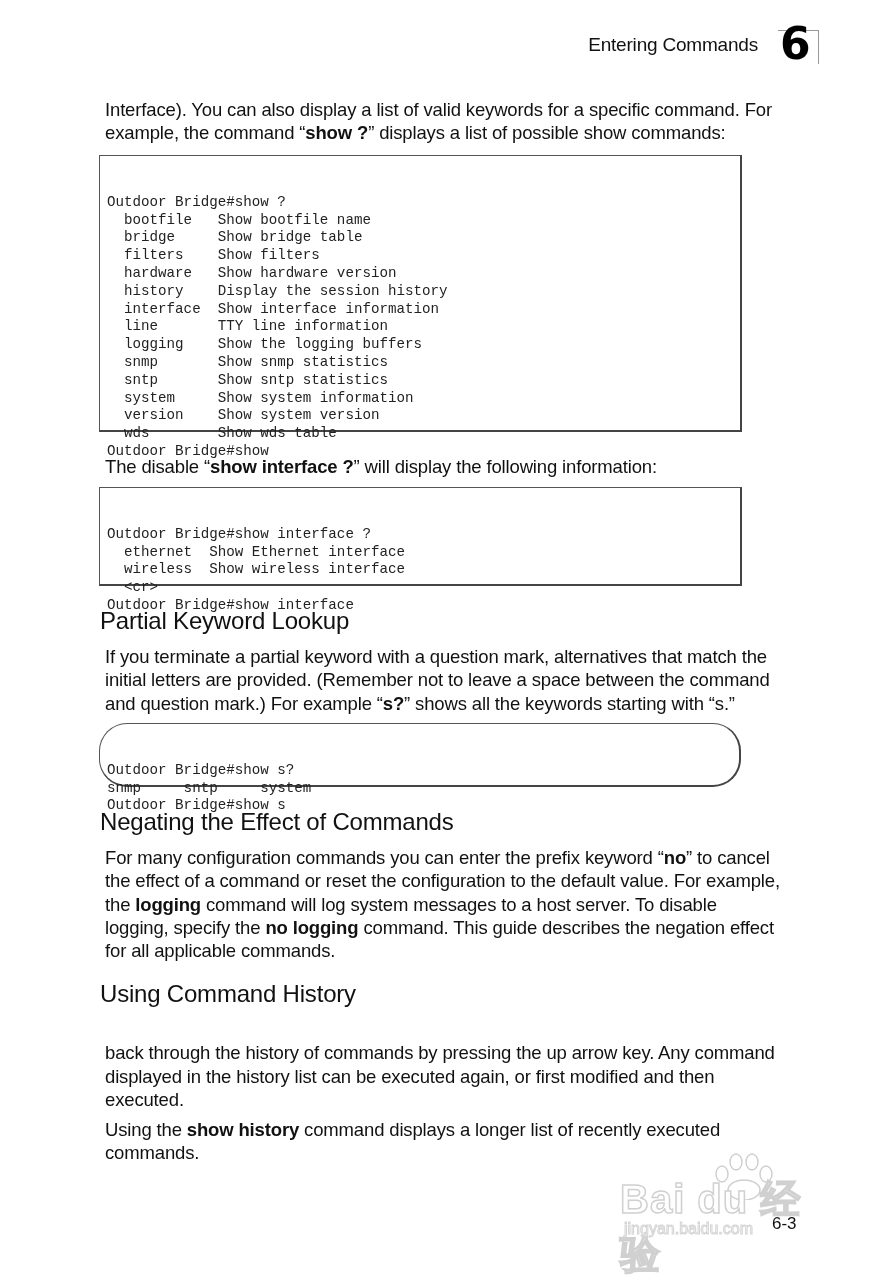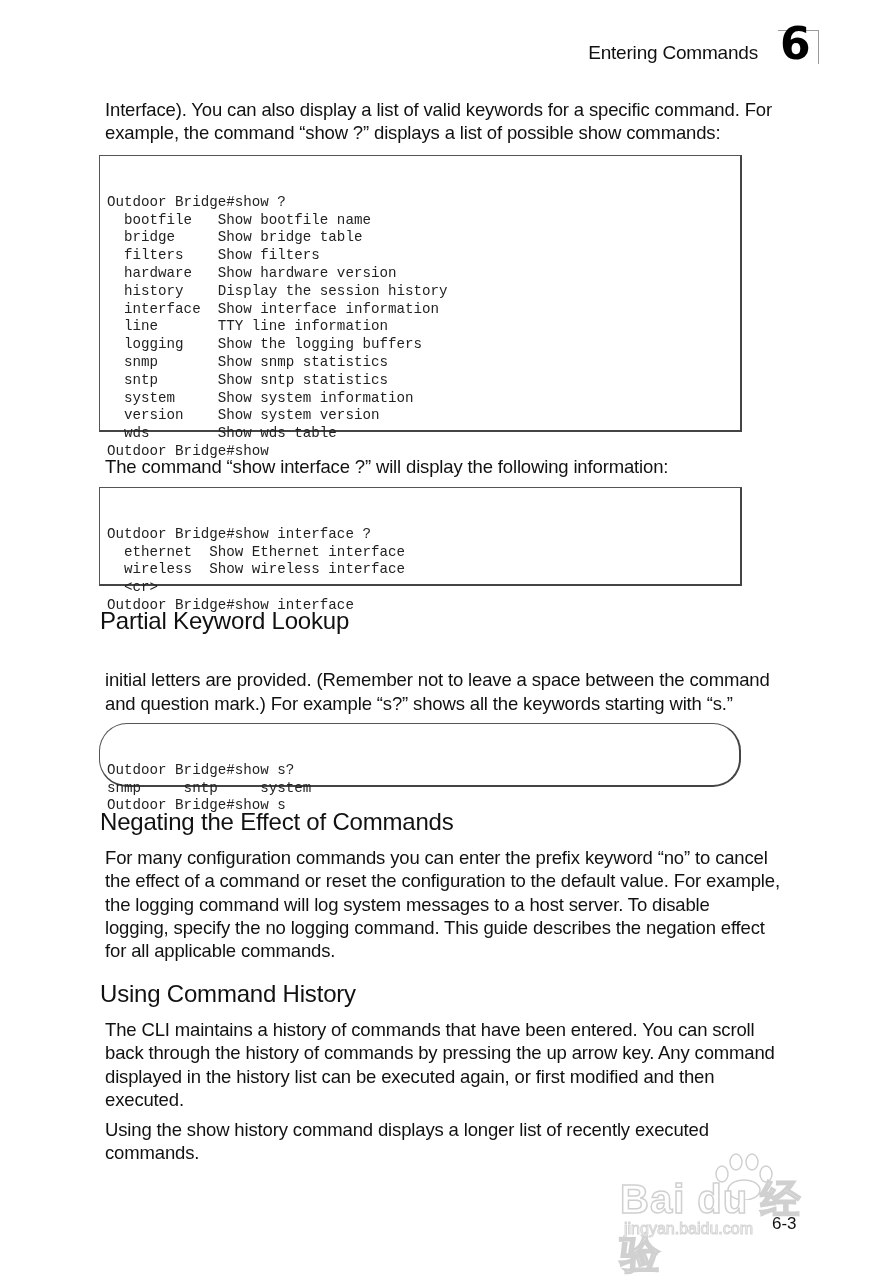--- a/index.html
+++ b/index.html
@@ -2,36 +2,36 @@
 <html><head>
 <meta charset="utf-8">
 <style>
   html, body { margin: 0; padding: 0; background: #ffffff; }
   body {
     width: 880px; height: 1280px; position: relative; overflow: hidden;
     font-family: "Liberation Sans", sans-serif; color: #111;
   }
   .header-title {
     position: absolute; left: 560px; top: 34px; width: 198px; text-align: right;
-    font-size: 19px; color: #111; letter-spacing: -0.2px; margin-top: 8px;
+    font-size: 19px; color: #111; letter-spacing: -0.2px;
   }
   .chapter-box {
     position: absolute; left: 778px; top: 30px; width: 40px; height: 33px;
     border-top: 1px solid #999; border-right: 1px solid #999;
   }
   .chapter-num {
     position: absolute; left: 780px; top: 22px; font-size: 44px; font-weight: 900;
     color: #000; line-height: 44px; font-family: "DejaVu Sans", sans-serif;
   }
   .para {
     position: absolute; left: 100px; width: 700px;
     font-size: 18.5px; line-height: 23.3px; color: #111; margin: 5px;
     letter-spacing: -0.15px;
   }
-  .para b { font-weight: normal; }
+  .para b { font-weight: bold; }
   .heading {
     position: absolute; left: 100px; margin: 0;
     font-size: 24px; font-weight: normal; color: #111; letter-spacing: -0.2px;
   }
   .codebox {
     position: absolute; left: 99px; box-sizing: border-box;
     border: 1px solid #555; border-right: 2px solid #444; border-bottom: 2px solid #444;
     background: #fff;
     font-family: "Liberation Mono", monospace; font-size: 14.2px; line-height: 17.8px;
     color: #222; padding: 20px 7px; white-space: pre; margin: 0;
@@ -60,50 +60,50 @@
 <p class="para" style="top:93px;">
   <span>Interface). You can also display a list of valid keywords for a specific command. For</span><br>
   <span>example, the command “</span><b>show ?</b><span>” displays a list of possible show commands:</span>
 </p>
 
 <div class="codebox" style="top:155px; width:643px; height:277px;">
 <span class="code-line">Outdoor Bridge#show ?</span><span class="code-line">  bootfile   Show bootfile name</span><span class="code-line">  bridge     Show bridge table</span><span class="code-line">  filters    Show filters</span><span class="code-line">  hardware   Show hardware version</span><span class="code-line">  history    Display the session history</span><span class="code-line">  interface  Show interface information</span><span class="code-line">  line       TTY line information</span><span class="code-line">  logging    Show the logging buffers</span><span class="code-line">  snmp       Show snmp statistics</span><span class="code-line">  sntp       Show sntp statistics</span><span class="code-line">  system     Show system information</span><span class="code-line">  version    Show system version</span><span class="code-line">  wds        Show wds table</span><span class="code-line">Outdoor Bridge#show</span>
 </div>
 
 <p class="para" style="top:450px;">
-  <span>The command “</span><b>show interface ?</b><span>” will display the following information:</span>
+  <span>The disable “</span><b>show interface ?</b><span>” will display the following information:</span>
 </p>
 
 <div class="codebox" style="top:487px; width:643px; height:99px;">
 <span class="code-line">Outdoor Bridge#show interface ?</span><span class="code-line">  ethernet  Show Ethernet interface</span><span class="code-line">  wireless  Show wireless interface</span><span class="code-line">  &lt;cr&gt;</span><span class="code-line">Outdoor Bridge#show interface</span>
 </div>
 
 <h2 class="heading" style="top:607px;">Partial Keyword Lookup</h2>
 <p class="para" style="top:640px;">
-  <br>
+  <span>If you terminate a partial keyword with a question mark, alternatives that match the</span><br>
   <span>initial letters are provided. (Remember not to leave a space between the command</span><br>
   <span>and question mark.) For example “</span><b>s?</b><span>” shows all the keywords starting with “s.”</span>
 </p>
 
 <div class="codebox" style="top:723px; width:642px; height:64px;border-radius:28px;">
 <span class="code-line">Outdoor Bridge#show s?</span><span class="code-line">snmp     sntp     system</span><span class="code-line">Outdoor Bridge#show s</span>
 </div>
 
 <h2 class="heading" style="top:808px;">Negating the Effect of Commands</h2>
 <p class="para" style="top:841px; width:710px;">
   <span>For many configuration commands you can enter the prefix keyword “</span><b>no</b><span>” to cancel</span><br>
   <span>the effect of a command or reset the configuration to the default value. For example,</span><br>
   <span>the </span><b>logging</b><span> command will log system messages to a host server. To disable</span><br>
   <span>logging, specify the </span><b>no logging</b><span> command. This guide describes the negation effect</span><br>
   <span>for all applicable commands.</span>
 </p>
 
 <h2 class="heading" style="top:980px;">Using Command History</h2>
 <p class="para" style="top:1013px; width:710px;">
-  <span>The CLI maintains a history of commands that have been entered. You can scroll</span><br>
+  <br>
   <span>back through the history of commands by pressing the up arrow key. Any command</span><br>
   <span>displayed in the history list can be executed again, or first modified and then</span><br>
   <span>executed.</span>
 </p>
 <p class="para" style="top:1113px; width:710px;">
   <span>Using the </span><b>show history</b><span> command displays a longer list of recently executed</span><br>
   <span>commands.</span>
 </p>
 
 <div class="watermark">

